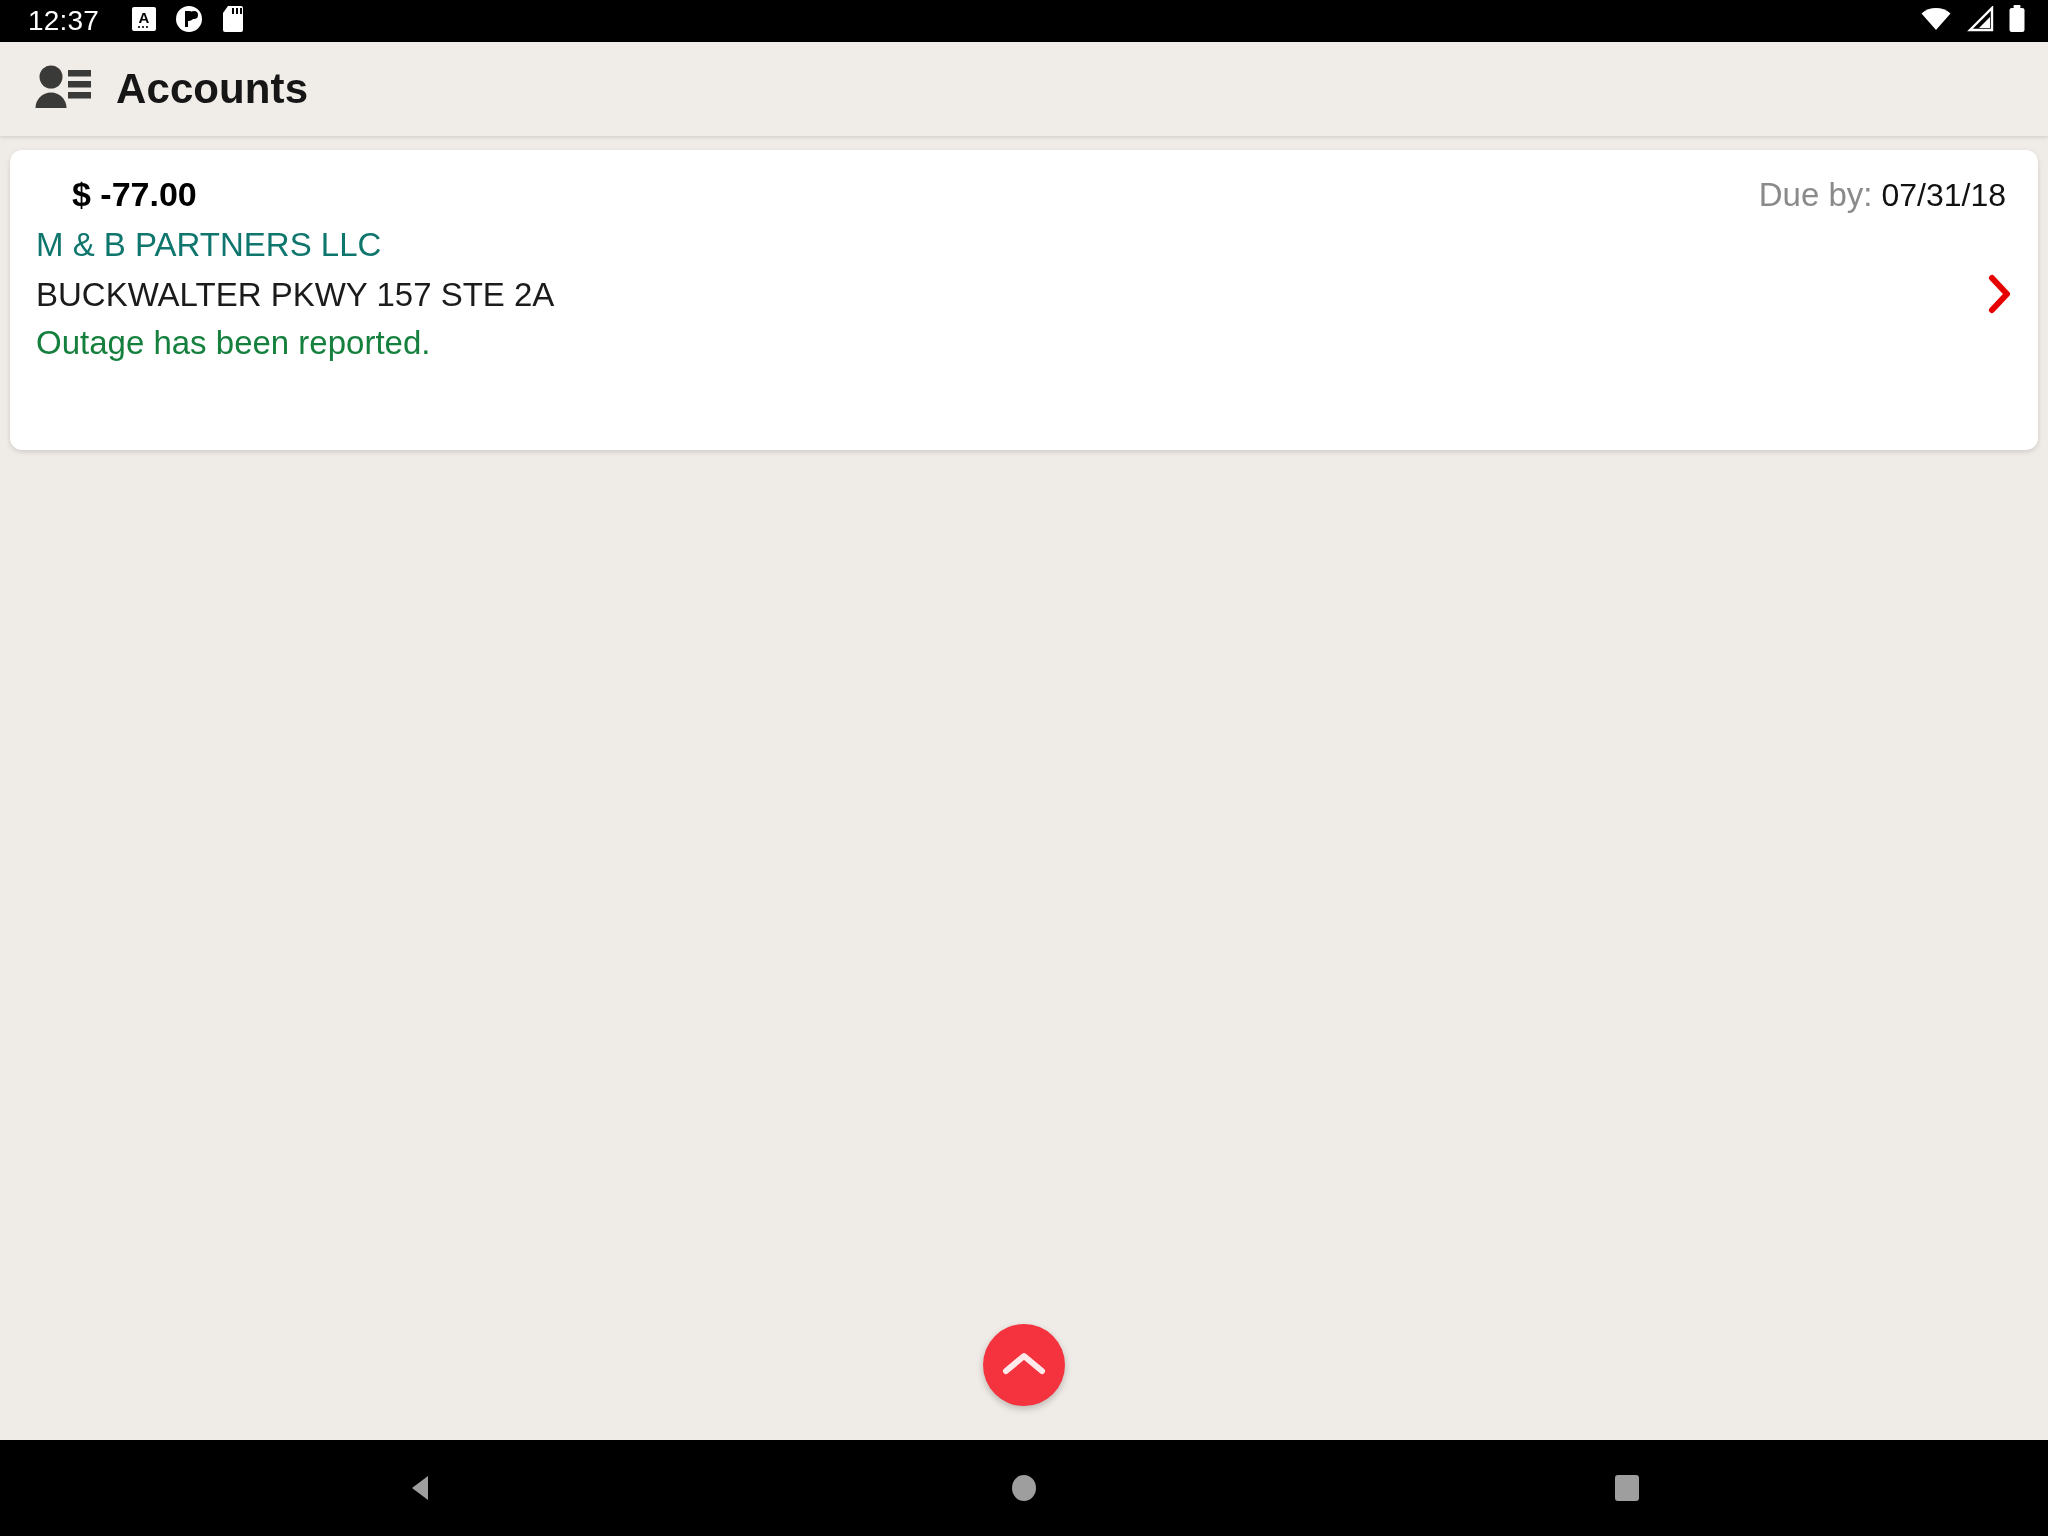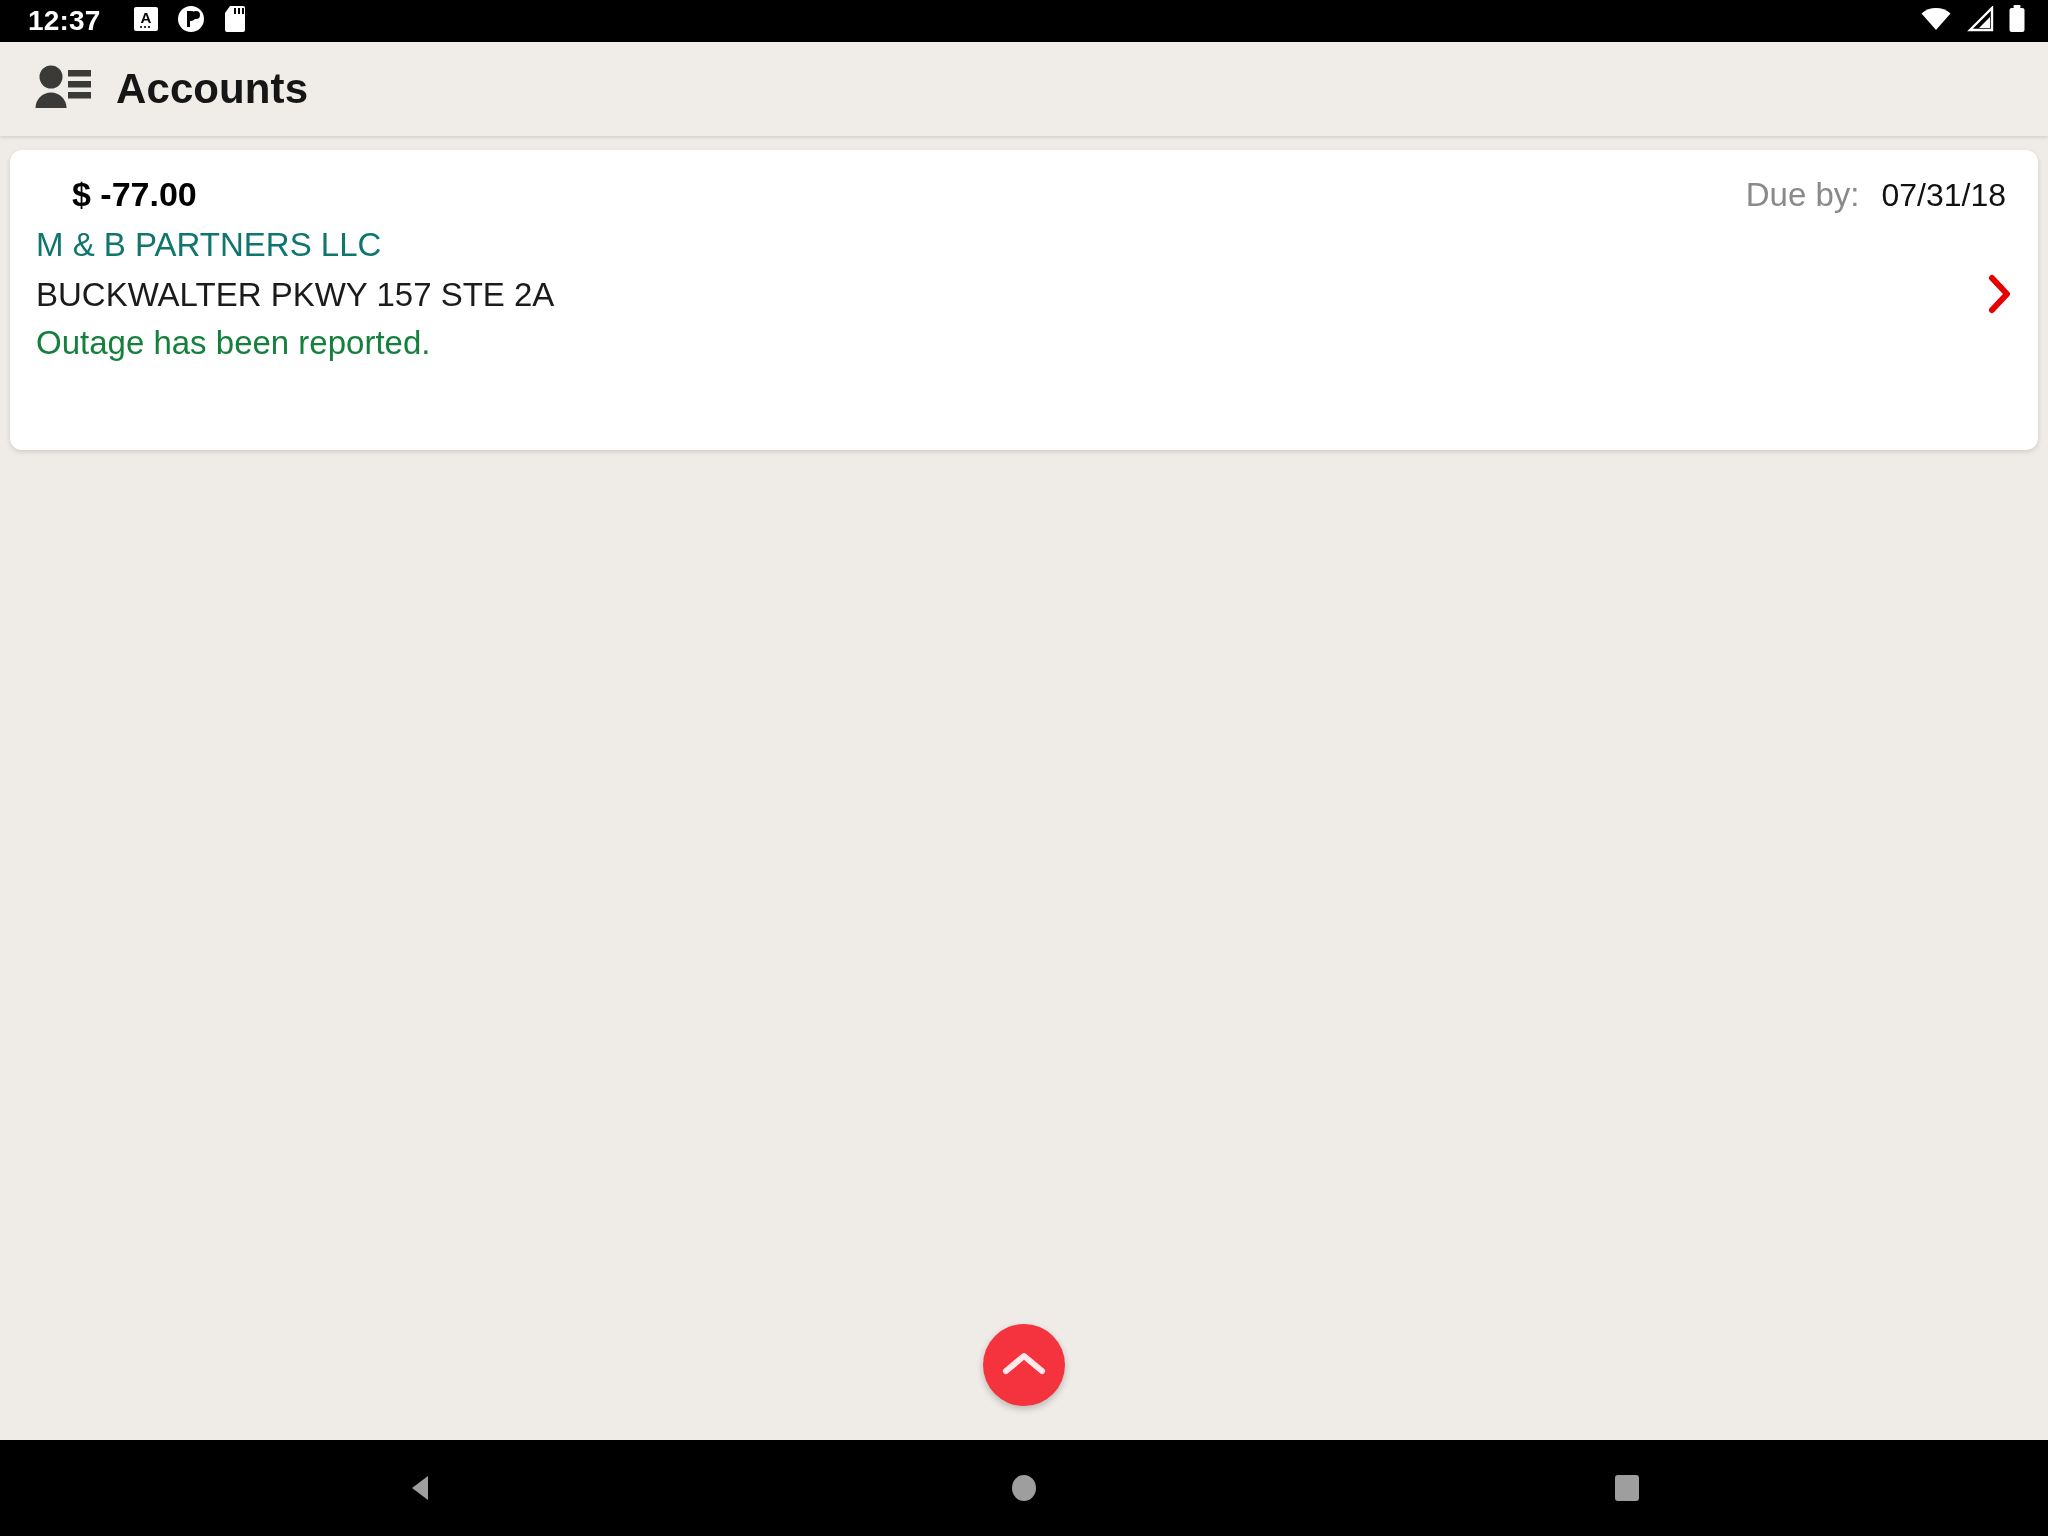--- a/index.html
+++ b/index.html
@@ -29,21 +29,20 @@
     display:flex;
     align-items:center;
     padding:0 22px 0 28px;
     flex:0 0 auto;
   }
   .status-clock {
     font-size:28px;
     letter-spacing:0.2px;
     line-height:1;
     font-family:"Liberation Sans", sans-serif;
-    font-weight:bold;
   }
   .status-left-icons {
     display:flex;
     align-items:center;
     gap:18px;
     margin-left:32px;
   }
   .status-spacer { flex:1 1 auto; }
   .status-right-icons {
     display:flex;
@@ -124,21 +123,21 @@
   .amount {
     font-size:34px;
     font-weight:bold;
     color:#000;
     line-height:1.32;
     margin-left:36px;
   }
   .due-wrap {
     display:flex;
     align-items:flex-end;
-    gap:22px;
+    gap:9px;
     padding-right:6px;
   }
   .due-label {
     font-size:33px;
     color:#8a8a8a;
     line-height:1.32;
   }
   .due-date {
     font-size:32px;
     color:#111;

